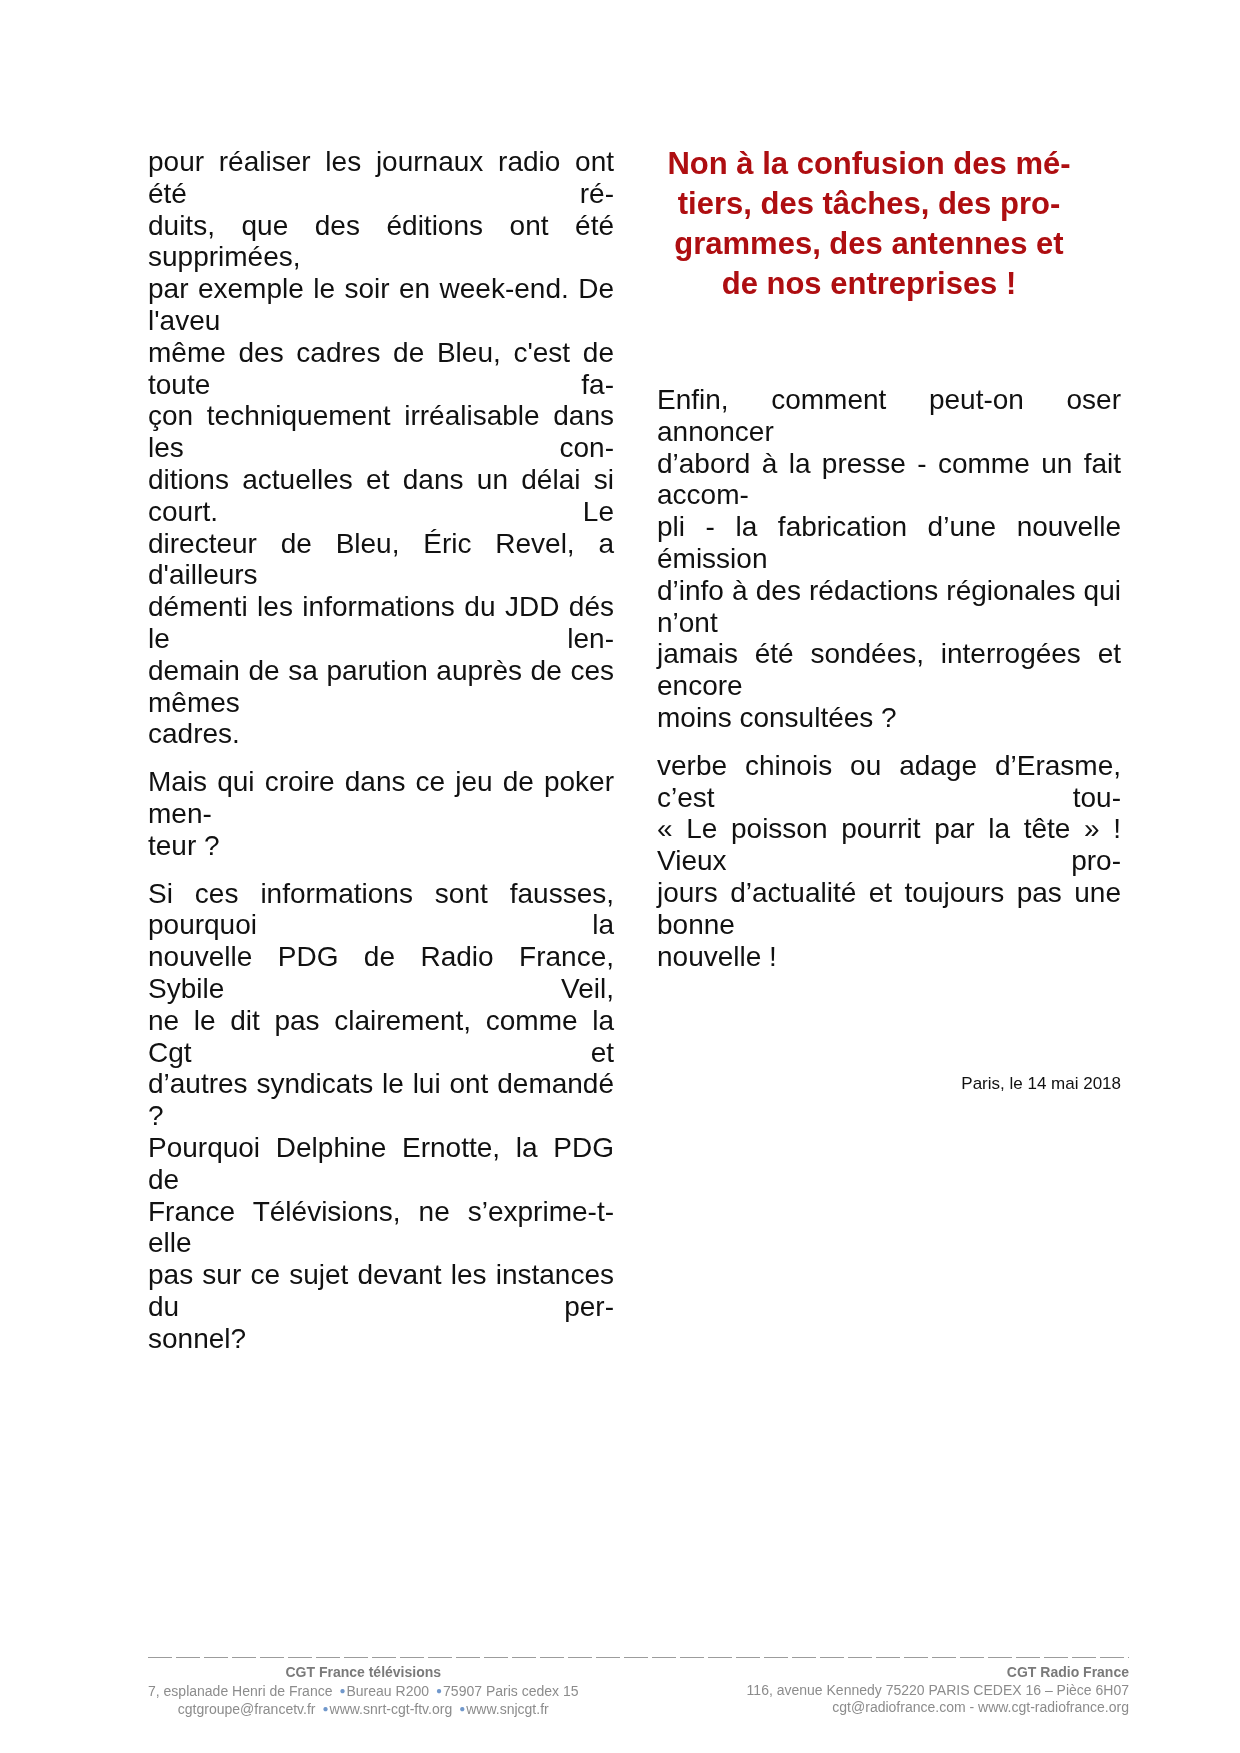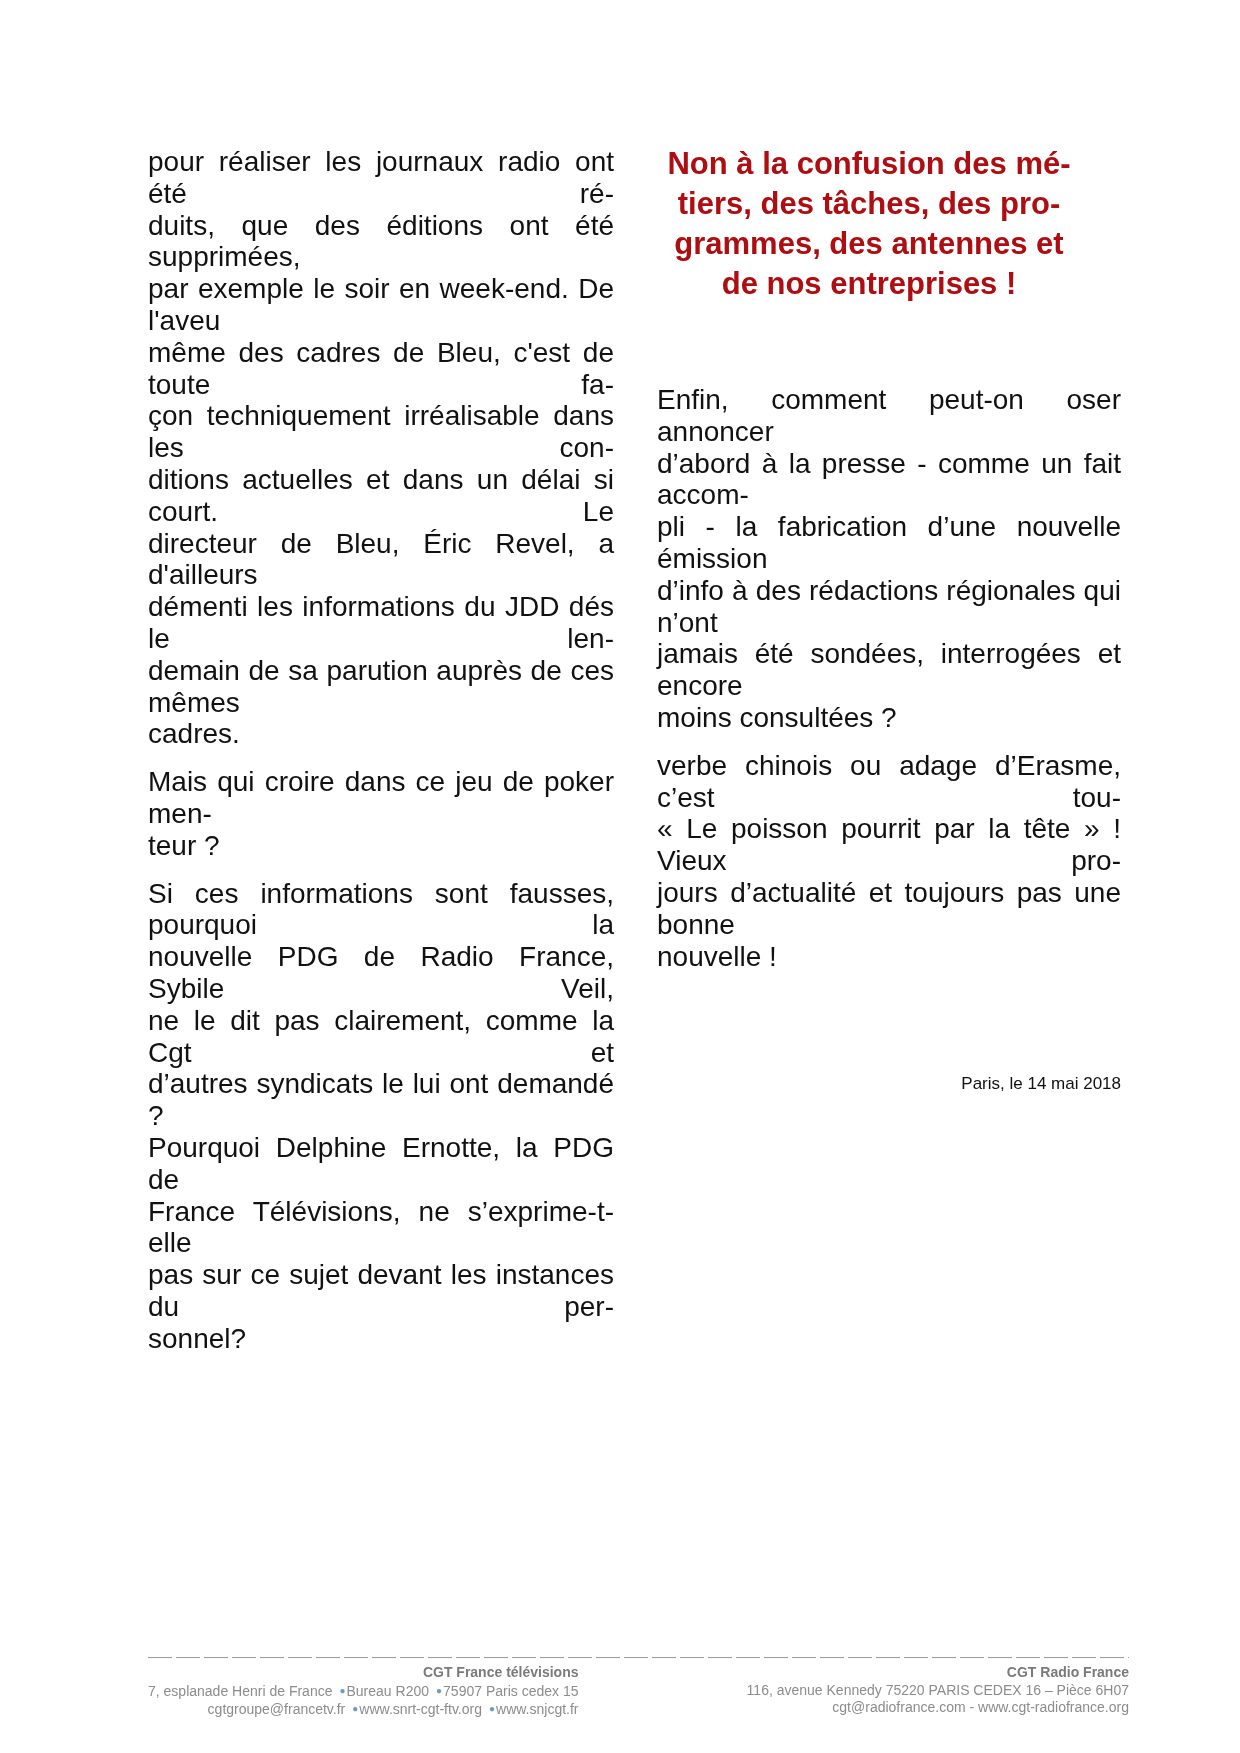--- a/index.html
+++ b/index.html
@@ -45,21 +45,21 @@
     left: 148px; top: 1657px; width: 981px;
     font-size: 14px; line-height: 17.5px;
     color: #8c8c8c;
   }
   .footer-rule {
     height: 1px;
     margin-bottom: 6px;
     background: repeating-linear-gradient(90deg, #9c9c9c 0 24px, transparent 24px 28px);
   }
   .footer-cols { display: flex; justify-content: space-between; }
-  .footer-left  { text-align: right; }
+  .footer-left  { text-align: center; }
   .footer-right { text-align: right; }
   .footer .title { font-weight: bold; color: #7a7a7a; }
   .bullet {
     color: #7198cb;
     font-size: 10px;
     vertical-align: 2px;
     margin: 0 1px 0 7px;
   }
 </style>
 </head>

